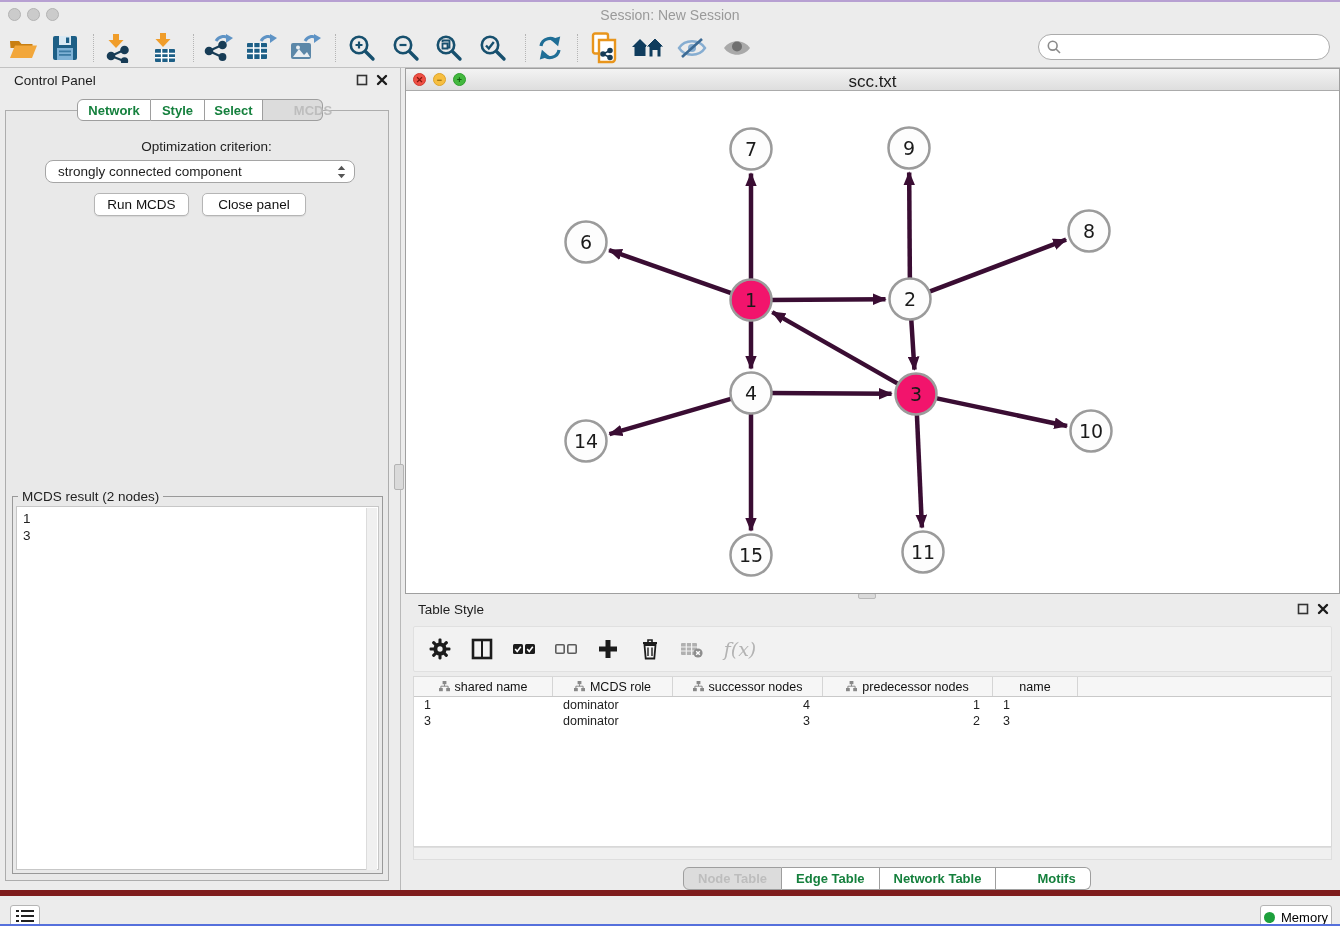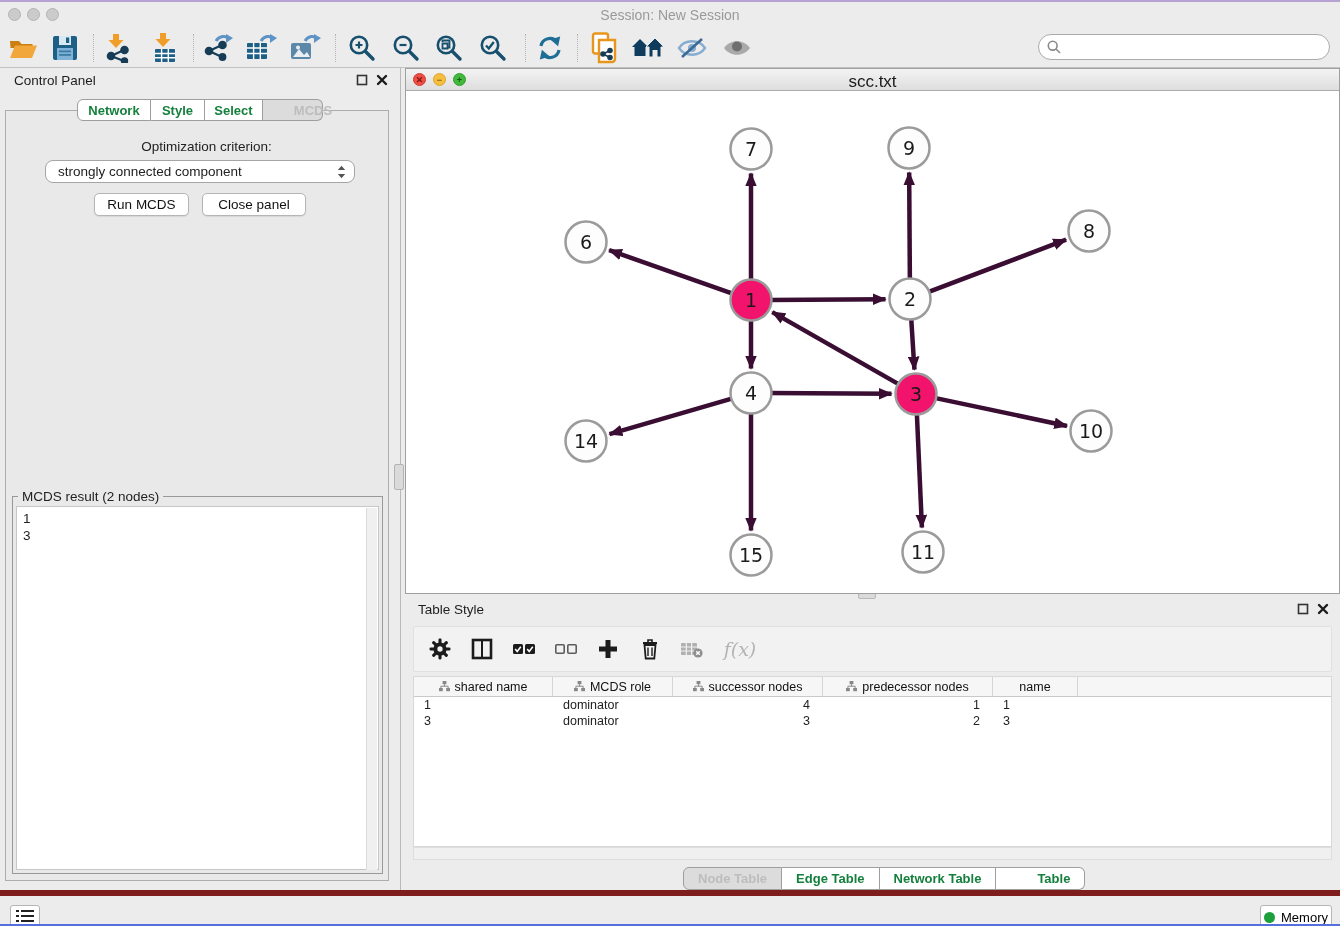--- a/index.html
+++ b/index.html
@@ -474,21 +474,21 @@
     <div class="td r" style="width:170px">2</div>
     <div class="td l" style="width:85px">3</div>
   </div>
 </div>
 <div class="abs hscroll"></div>
 
 <div class="abs bottom-tabs">
   <div class="seg-tab first bt selected-gray">Node Table</div>
   <div class="seg-tab bt">Edge Table</div>
   <div class="seg-tab bt">Network Table</div>
-  <div class="seg-tab last bt">Table</div>
+  <div class="seg-tab last bt">Motifs</div>
 </div>
 
 <div class="abs statusbar">
   <button class="status-btn" style="left:10px; width:30px; height:22px;">
     <svg width="18" height="14" viewBox="0 0 18 14">
       <g fill="#222">
         <rect x="0" y="1" width="3" height="2"></rect>
           <rect x="5" y="1" width="13" height="2"></rect>
         <rect x="0" y="6" width="3" height="2"></rect>
           <rect x="5" y="6" width="13" height="2"></rect>

